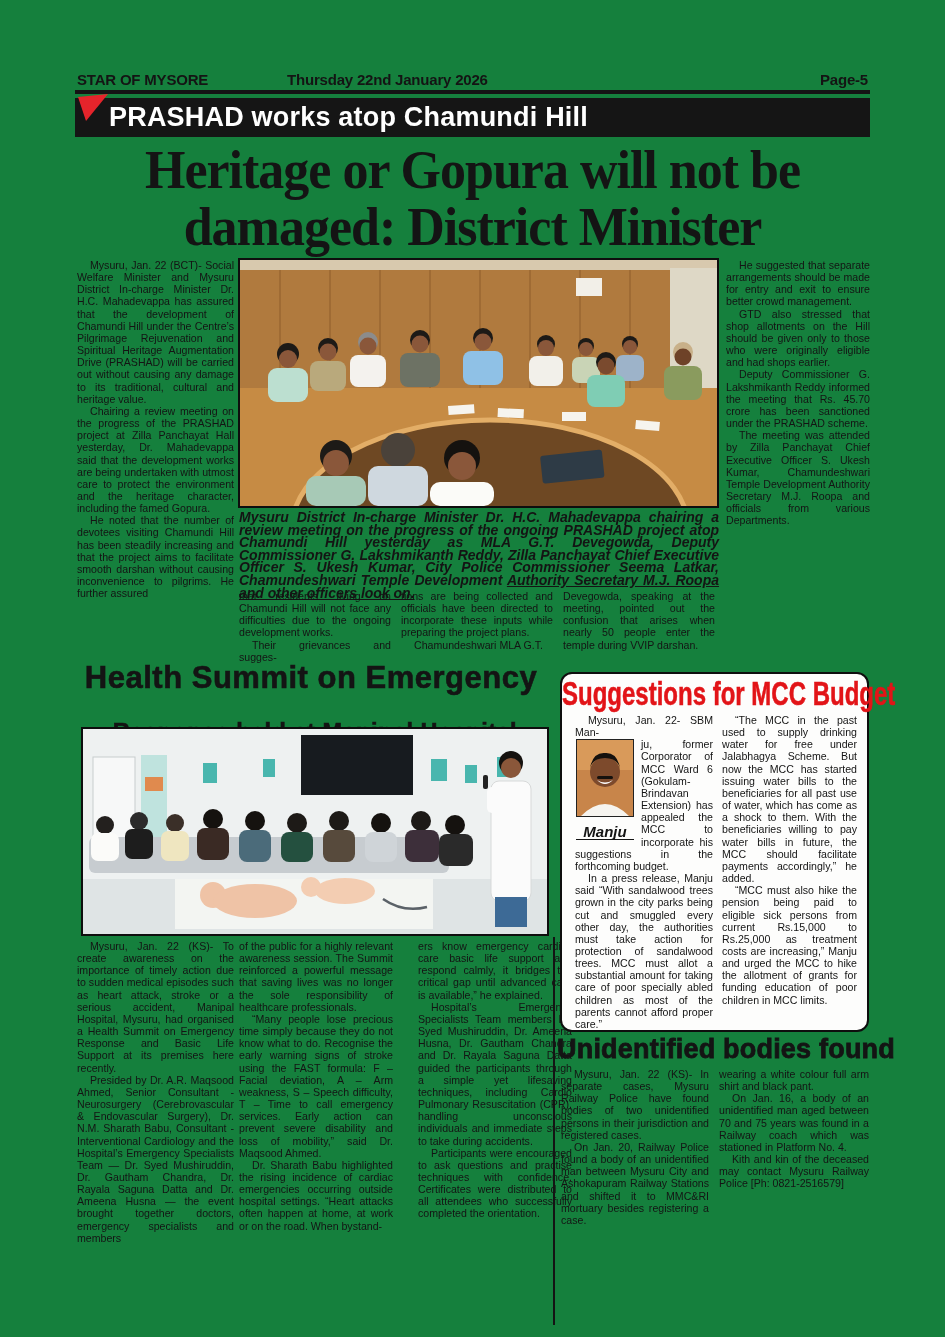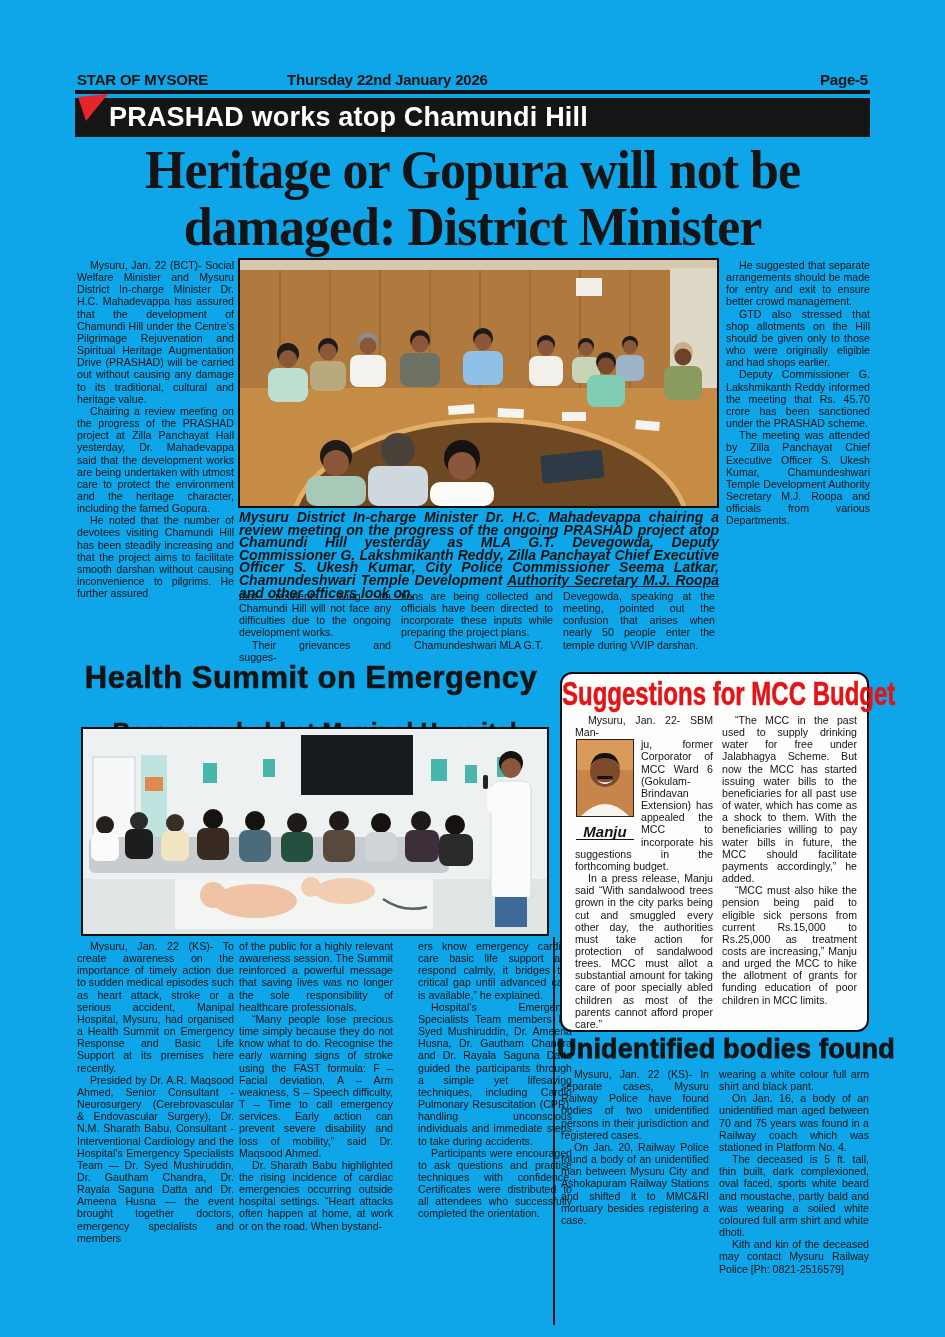--- a/index.html
+++ b/index.html
@@ -1,16 +1,16 @@
 <!DOCTYPE html>
 <html><head>
 <meta charset="utf-8">
 <style>
   html,body{margin:0;padding:0;background:#9a9a9a;}
-  .page{position:relative;width:945px;height:1337px;margin:0 auto;background:#0ea5e9;
+  .page{position:relative;width:945px;height:1337px;margin:0 auto;background:#15803d;
         font-family:"Liberation Sans",sans-serif;color:#141414;overflow:hidden;}
   .abs{position:absolute;}
   
   .mh{font-size:15px;font-weight:bold;letter-spacing:-0.2px;white-space:nowrap;}
   .mh-rule{background:#141414;}
   
   .kicker{background:#151515;color:#fff;font-weight:bold;font-size:27px;line-height:39px;
           padding-left:34px;letter-spacing:0.2px;}
   .flag{position:absolute;left:3px;top:-4px;width:30px;height:27px;}
   
@@ -294,17 +294,16 @@
   <div class="abs vrule" style="left:553px;top:937px;width:2px;height:388px;"></div>
 
   <h2 class="abs bodies-head" style="left:557px;top:1036px;width:313px;margin:0;">Unidentified bodies found</h2>
   <div class="abs bt" style="left:561px;top:1068px;width:148px;">
     <p>Mysuru, Jan. 22 (KS)- In separate cases, Mysuru Railway Police have found bodies of two unidentified persons in their jurisdiction and registered cases.</p>
     <p>On Jan. 20, Railway Police found a body of an unidentified man between Mysuru City and Ashokapuram Railway Stations and shifted it to MMC&amp;RI mortuary besides registering a case.</p>
   </div>
   <div class="abs bt" style="left:719px;top:1068px;width:150px;">
     <p class="cont">wearing a white colour full arm shirt and black pant.</p>
     <p>On Jan. 16, a body of an unidentified man aged between 70 and 75 years was found in a Railway coach which was stationed in Platform No. 4.</p>
-    <p>The deceased is 5 ft. tall, thin built, dark complexioned, oval faced, sports white beard and moustache, partly bald and was wearing a soiled white coloured full arm shirt and white dhoti.</p>
     <p>Kith and kin of the deceased may contact Mysuru Railway Police [Ph: 0821-2516579]</p>
   </div>
 
 </div>
 
 </body></html>

